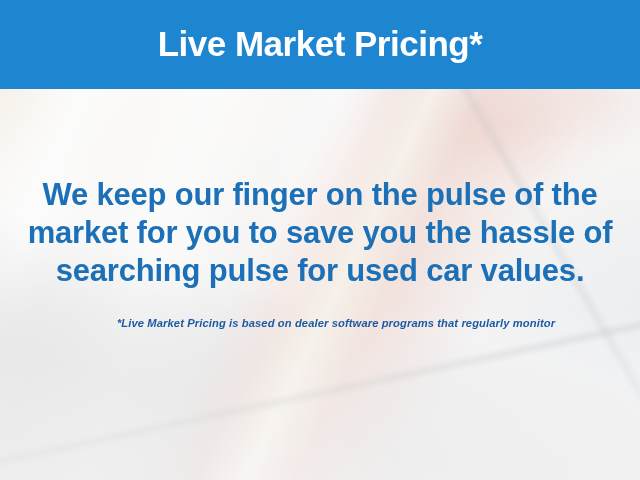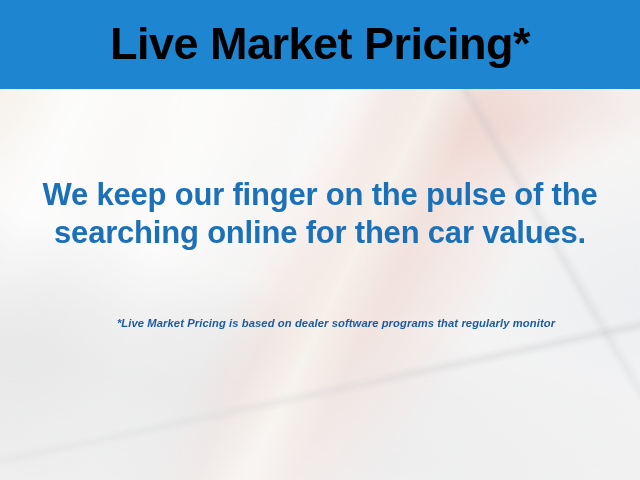--- a/index.html
+++ b/index.html
@@ -26,22 +26,22 @@
     top: 0;
     width: 640px;
     height: 89px;
     background: #1e86d1;
     display: flex;
     align-items: center;
     justify-content: center;
     z-index: 40;
   }
   .banner-title {
-    color: #000000;
-    font-size: 45px;
+    color: #ffffff;
+    font-size: 35px;
     font-weight: bold;
     letter-spacing: -0.5px;
     line-height: 1;
     white-space: nowrap;
     text-align: center;
     padding-bottom: 3px;
   }
 
   
   .photo-area {
@@ -193,21 +193,22 @@
   </div>
 
   <div class="banner">
     <div class="banner-title">Live Market Pricing*</div>
   </div>
 
   <div class="content">
 
     <div class="headline">
       <span class="hl-line">We keep our finger on the pulse of the</span>
-      <span class="hl-line">searching online for then car values.</span>
+      <span class="hl-line">market for you to save you the hassle of</span>
+      <span class="hl-line">searching pulse for used car values.</span>
     </div>
 
     <div class="fineprint">
       <span class="fp-line">*Live Market Pricing is based on dealer software programs that regularly monitor</span>
     </div>
 
   </div>
 
 </div>
 

